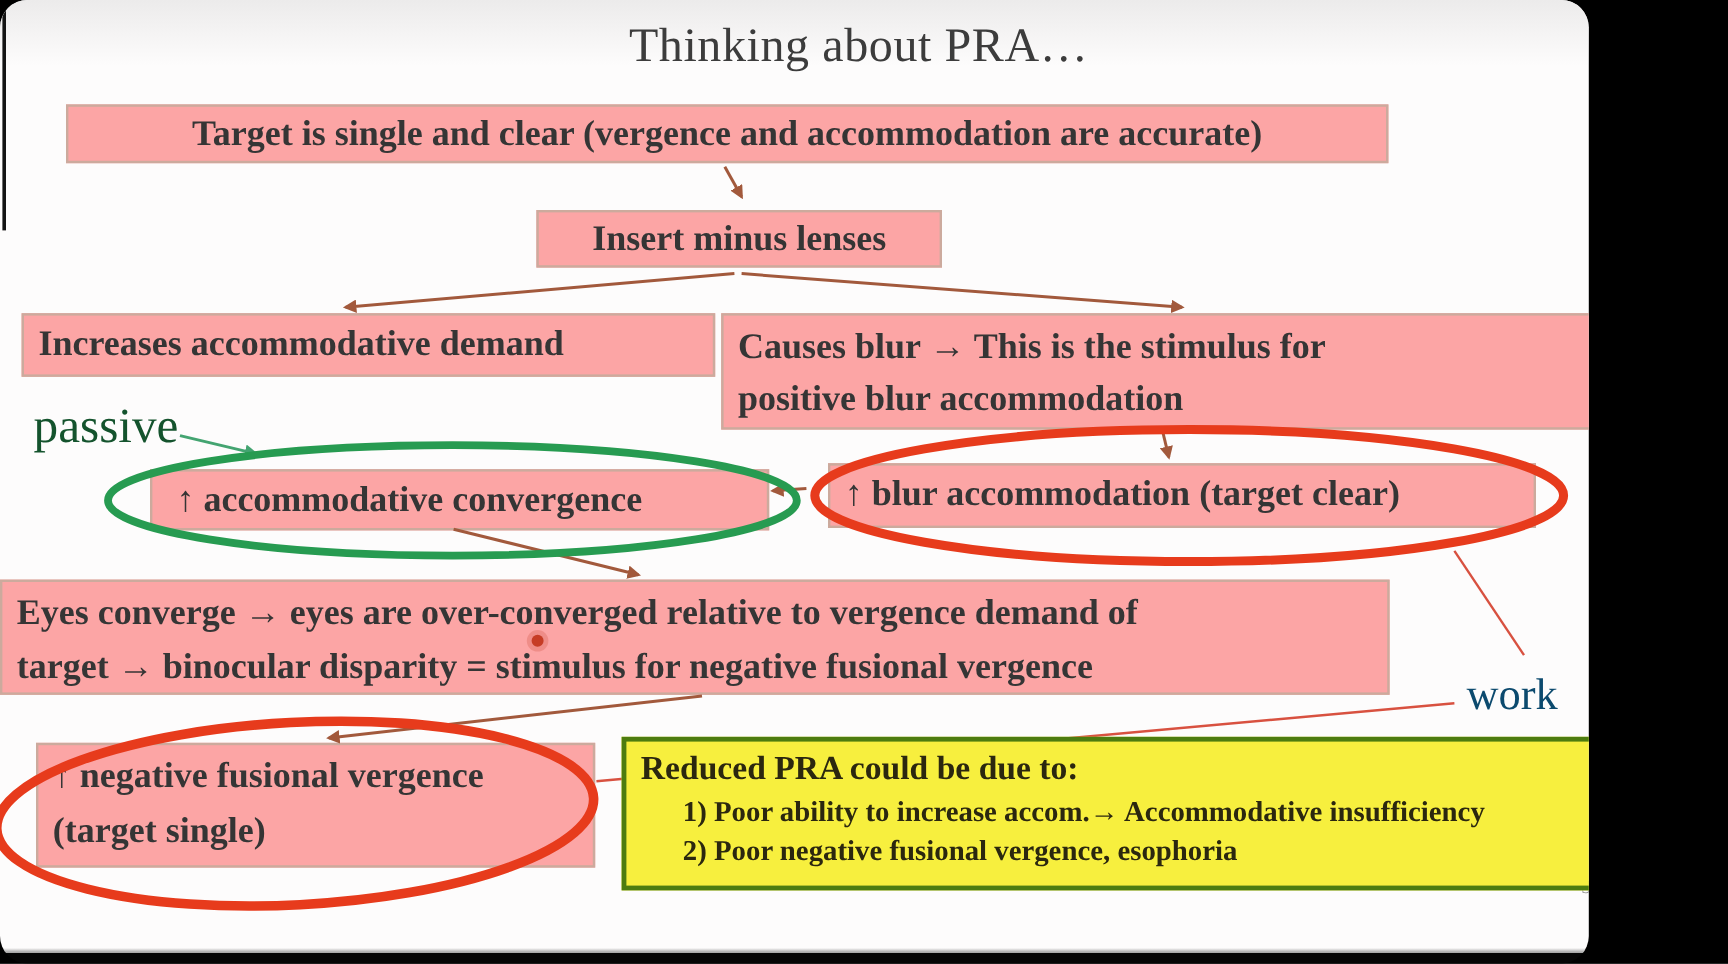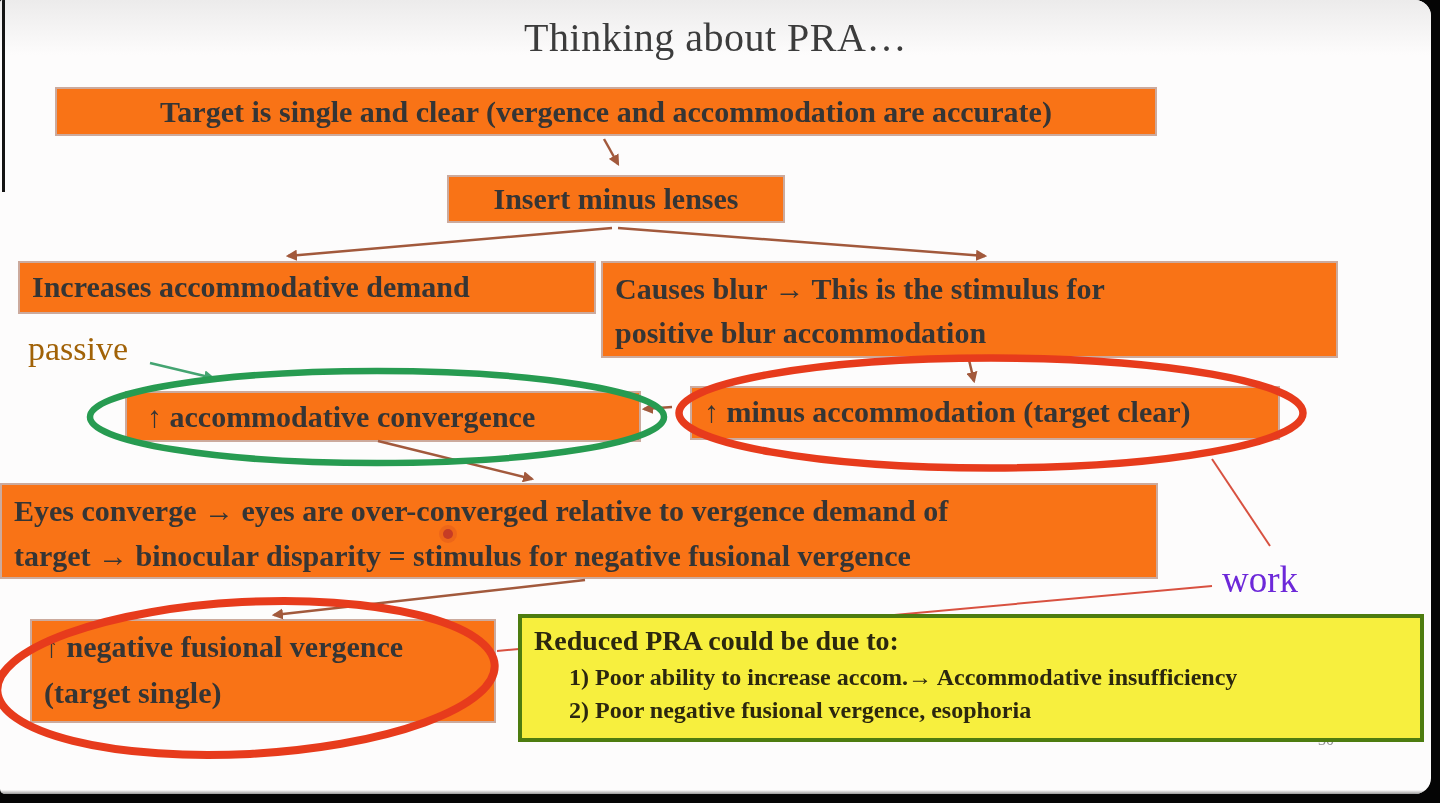--- a/index.html
+++ b/index.html
@@ -1,41 +1,41 @@
 <!DOCTYPE html>
 <html><head>
 <meta charset="utf-8">
 <style>
   html,body{margin:0;padding:0;background:#000;}
-  .frame{position:relative;width:1440px;height:803px;background:#050505;overflow:hidden;
-         font-family:"Liberation Serif","DejaVu Serif",serif;}
+  .frame{position:relative;width:1324px;height:803px;background:#050505;overflow:hidden;
+         font-family:"Liberation Serif","DejaVu Serif",serif;border-radius:23px;}
   .slide{position:absolute;left:0;top:0;width:1431px;height:794px;background:#fdfcfc;
          border-radius:3px 16px 16px 5px;overflow:hidden;}
   .slide::before{content:"";position:absolute;left:0;top:0;right:0;height:55px;
          background:linear-gradient(#ecebeb,rgba(255,255,255,0));pointer-events:none;}
   .slide::after{content:"";position:absolute;left:0;bottom:0;right:0;height:4px;
          background:linear-gradient(rgba(150,150,150,0),#9a9a9a);pointer-events:none;}
   .corner-tick{position:absolute;left:2px;top:0;width:3px;height:192px;background:#141414;}
 
   .title{position:absolute;left:0;top:14px;width:1431px;text-align:center;
          font-size:40px;color:#3c3c3c;letter-spacing:.5px;}
 
-  .fbox{position:absolute;box-sizing:border-box;border:2px solid #ccaa9d;background:#f97316;
+  .fbox{position:absolute;box-sizing:border-box;border:2px solid #ccaa9d;background:#fca5a5;
         color:#353535;font-weight:700;font-size:30px;line-height:44px;z-index:10;}
   .fbox .pad{padding:2px 12px;display:block;}
   .center{display:flex;align-items:center;justify-content:center;text-align:center;}
 
   .callout{position:absolute;left:518px;top:614px;width:906px;height:128px;box-sizing:border-box;
         background:#f7ef3e;border:4px solid #4d7c0f;z-index:20;color:#2b270f;padding:3px 12px;}
   .callout .c-title{font-weight:700;font-size:28px;line-height:40px;}
   .callout .c-item{font-weight:700;font-size:24px;line-height:33px;margin-left:35px;}
 
   .lbl{position:absolute;z-index:30;}
-  .lbl-passive{left:28px;top:330px;font-size:34px;color:#a16207;}
-  .lbl-work{left:1222px;top:558px;font-size:37px;color:#6d28d9;}
+  .lbl-passive{left:28px;top:330px;font-size:41px;color:#14532d;}
+  .lbl-work{left:1222px;top:558px;font-size:37px;color:#0c4a6e;}
 
   .pagenum{position:absolute;left:1318px;top:731px;font-size:16px;color:#8f8f8f;z-index:15;}
 
   svg.overlay{position:absolute;left:0;top:0;pointer-events:none;}
   .under{z-index:15;}
   .over{z-index:30;}
 </style>
 </head>
 <body>
 
@@ -63,21 +63,21 @@
         <div>Causes blur → This is the stimulus for</div>
         <div>positive blur accommodation</div>
       </span>
     </div>
 
     <div class="fbox" style="left:125px;top:391px;width:516px;height:51px;">
       <span class="pad" style="padding-left:20px;">↑ accommodative convergence</span>
     </div>
 
     <div class="fbox" style="left:690px;top:386px;width:590px;height:54px;">
-      <span class="pad">↑ minus accommodation (target clear)</span>
+      <span class="pad">↑ blur accommodation (target clear)</span>
     </div>
 
     <div class="fbox" style="left:0;top:483px;width:1158px;height:96px;">
       <span class="pad" style="padding-top:3px;line-height:45px;">
         <div>Eyes converge → eyes are over-converged relative to vergence demand of</div>
         <div>target → binocular disparity = stimulus for negative fusional vergence</div>
       </span>
     </div>
 
     <div class="fbox" style="left:30px;top:619px;width:466px;height:104px;">

